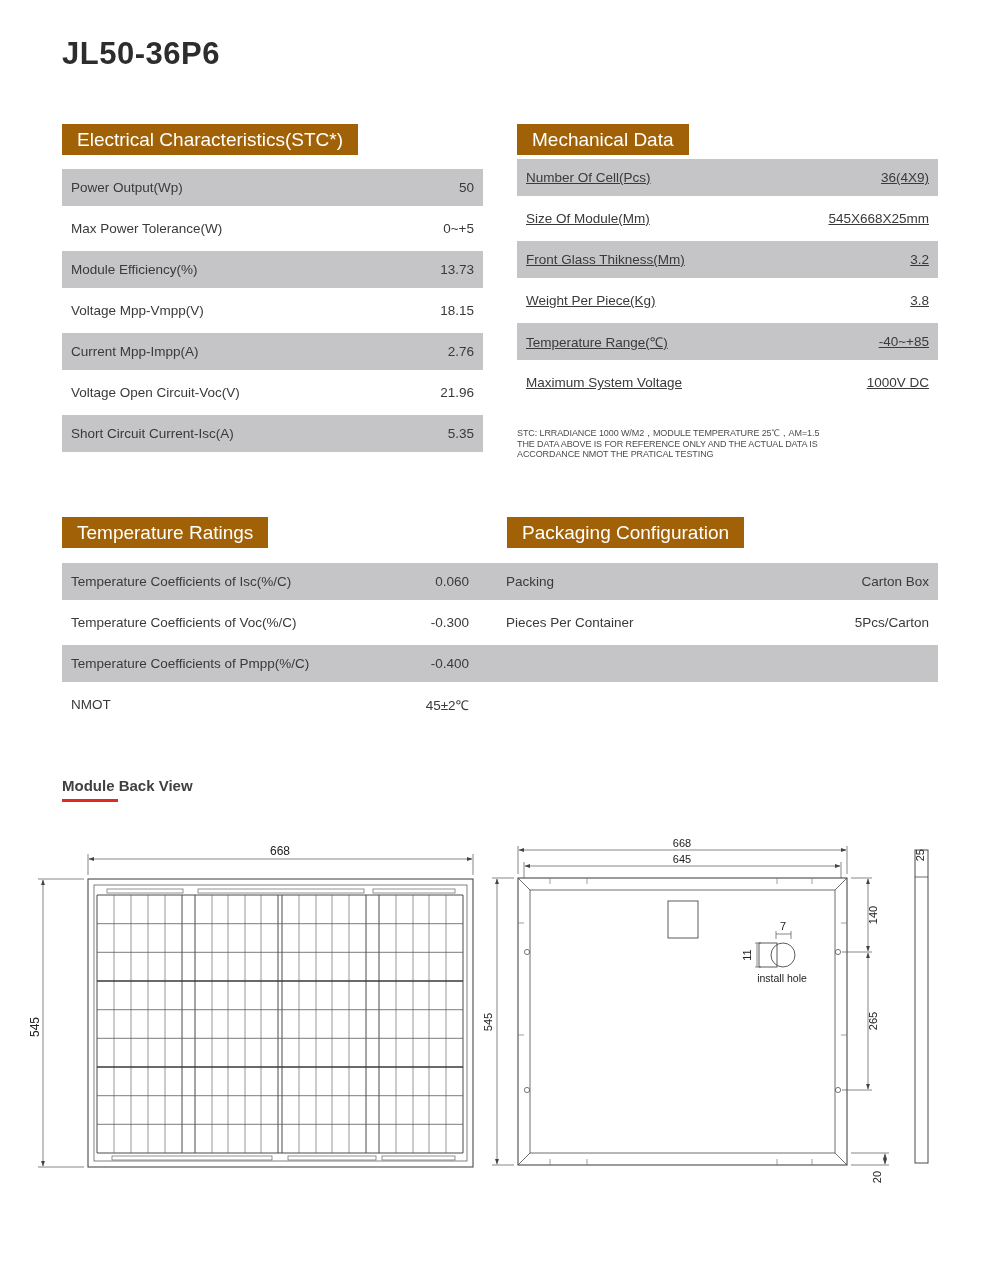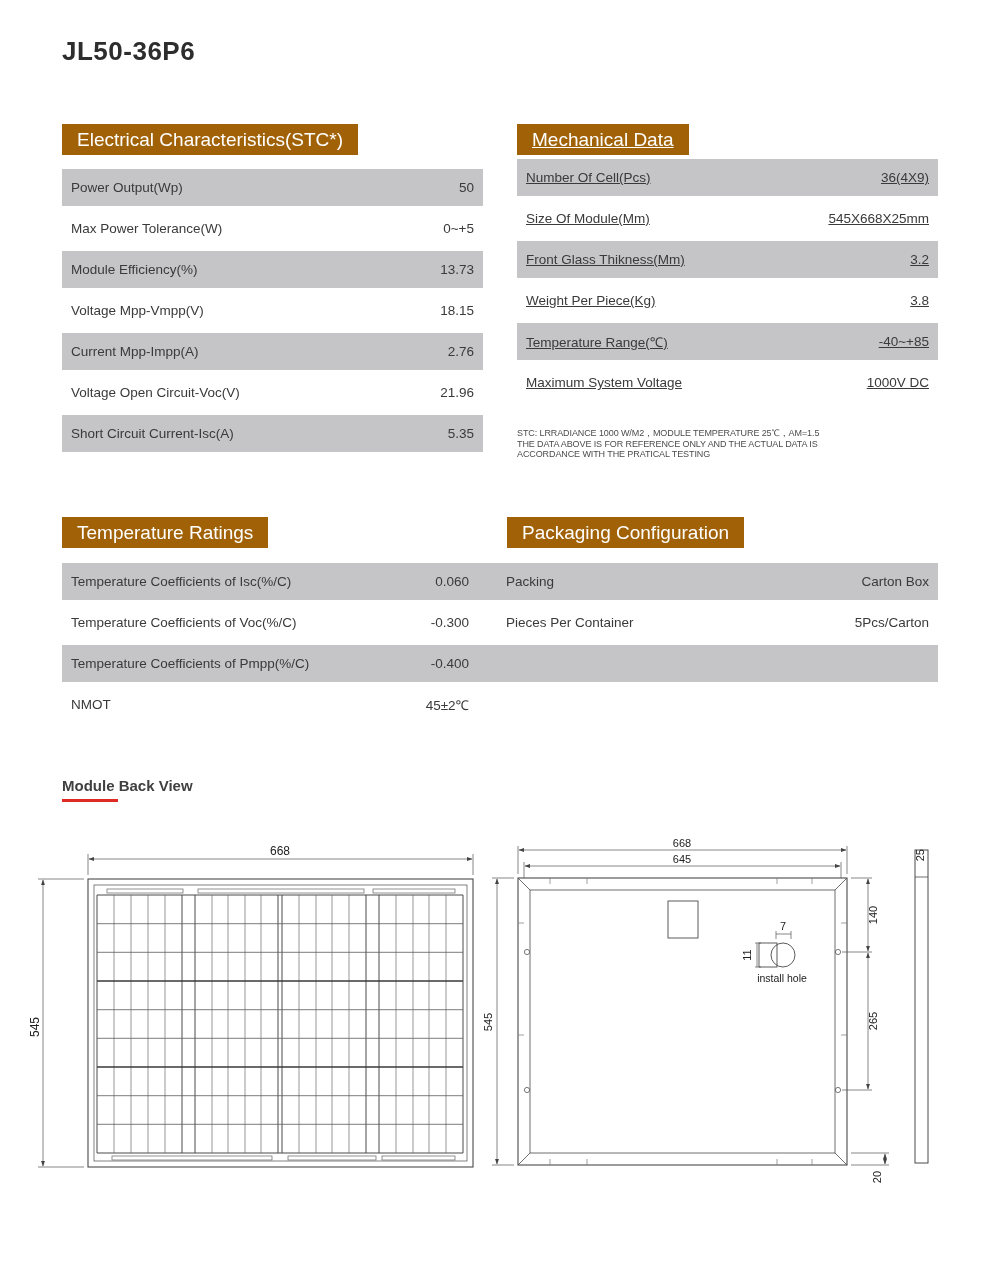--- a/index.html
+++ b/index.html
@@ -1,18 +1,18 @@
 <!DOCTYPE html>
 <html><head>
 <meta charset="utf-8">
 <style>
   html,body{margin:0;padding:0;background:#fff;}
   .page{position:relative;width:1000px;height:1276px;background:#ffffff;
         font-family:"Liberation Sans",sans-serif;color:#3a3a3a;overflow:hidden;}
-  .page-title{position:absolute;left:62px;top:36px;font-size:26px;font-weight:bold;
+  .page-title{position:absolute;left:62px;top:36px;font-size:31px;font-weight:bold;
         color:#2d2d2d;letter-spacing:0.5px;}
   .sec-header{position:absolute;background:#a16207;color:#ffffff;font-size:19px;
         line-height:31px;height:31px;padding:0 15px;white-space:nowrap;}
   .tbl{position:absolute;width:421px;}
   .trow{display:flex;justify-content:space-between;align-items:center;height:37px;
         margin-bottom:4px;padding:0 9px;font-size:13.5px;box-sizing:border-box;gap:27px;}
   .trow.gray{background:#c5c4c6;}
   .lbl{white-space:nowrap;}
   .val{white-space:nowrap;text-align:right;}
   .note{position:absolute;left:517px;top:428px;width:440px;font-size:9px;
@@ -61,21 +61,21 @@
     <div class="trow">
       <span class="lbl">Voltage Open Circuit-Voc(V)</span>
       <span class="val">21.96</span>
     </div>
     <div class="trow gray">
       <span class="lbl">Short Circuit Current-Isc(A)</span>
       <span class="val">5.35</span>
     </div>
   </div>
 
-  <div class="sec-header" style="left:517px;top:124px;text-decoration:underline;">Mechanical Data</div>
+  <div class="sec-header" style="left:517px;top:124px;">Mechanical Data</div>
   <div class="tbl" style="left:517px;top:159px;text-decoration:underline;">
     <div class="trow gray">
       <span class="lbl">Number Of Cell(Pcs)</span>
       <span class="val">36(4X9)</span>
     </div>
     <div class="trow">
       <span class="lbl">Size Of Module(Mm)</span>
       <span class="val">545X668X25mm</span>
     </div>
     <div class="trow gray">
@@ -91,21 +91,21 @@
       <span class="val">-40~+85</span>
     </div>
     <div class="trow">
       <span class="lbl">Maximum System Voltage</span>
       <span class="val">1000V DC</span>
     </div>
   </div>
   <div class="note">
     <span style="display:block">STC: LRRADIANCE 1000 W/M2，MODULE TEMPERATURE 25℃，AM=1.5</span>
     <span style="display:block">THE DATA ABOVE IS FOR REFERENCE ONLY AND THE ACTUAL DATA IS</span>
-    <span style="display:block">ACCORDANCE WITH THE PRATICAL TESTING</span>
+    <span style="display:block">ACCORDANCE NMOT THE PRATICAL TESTING</span>
   </div>
 
   <div class="sec-header" style="left:62px;top:517px;">Temperature Ratings</div>
   <div class="sec-header" style="left:507px;top:517px;">Packaging Configuration</div>
 
   <div class="band-wrap">
     <div class="band gray">
       <div class="bhalf bleft">
         <span class="lbl">Temperature Coefficients of Isc(%/C)</span>
         <span class="val">0.060</span>

